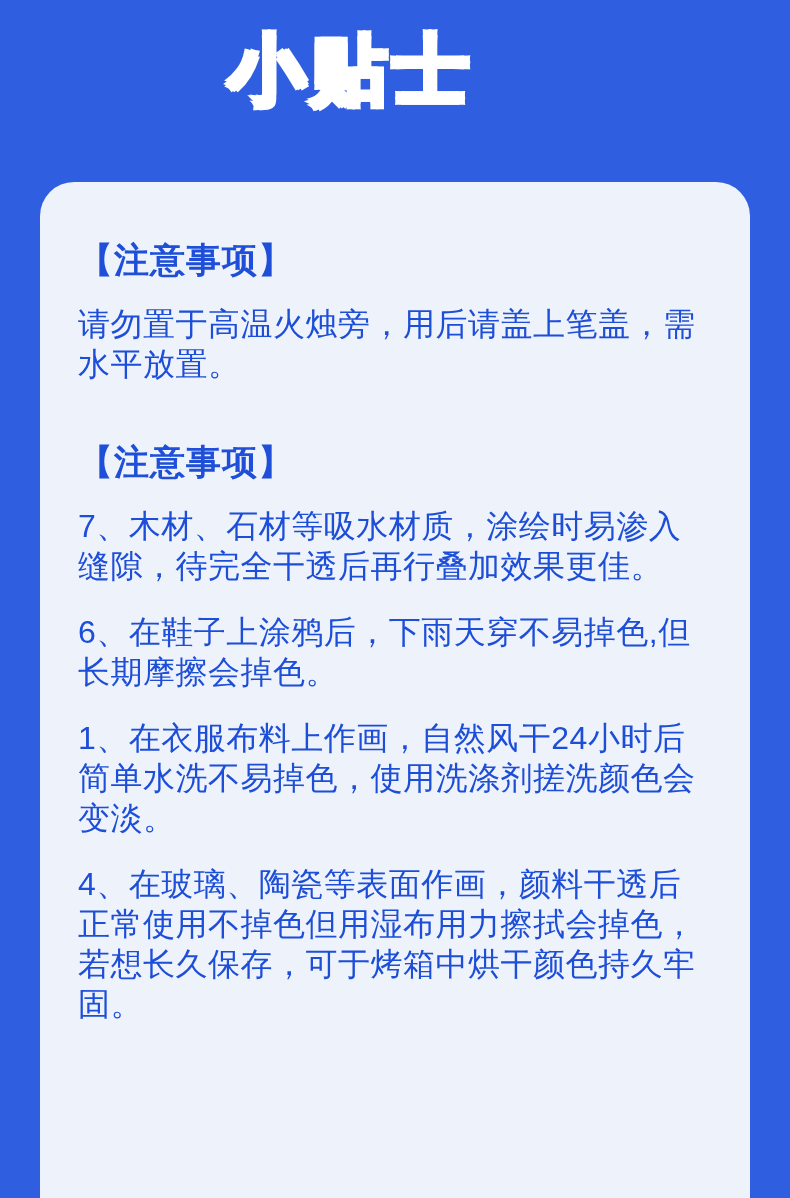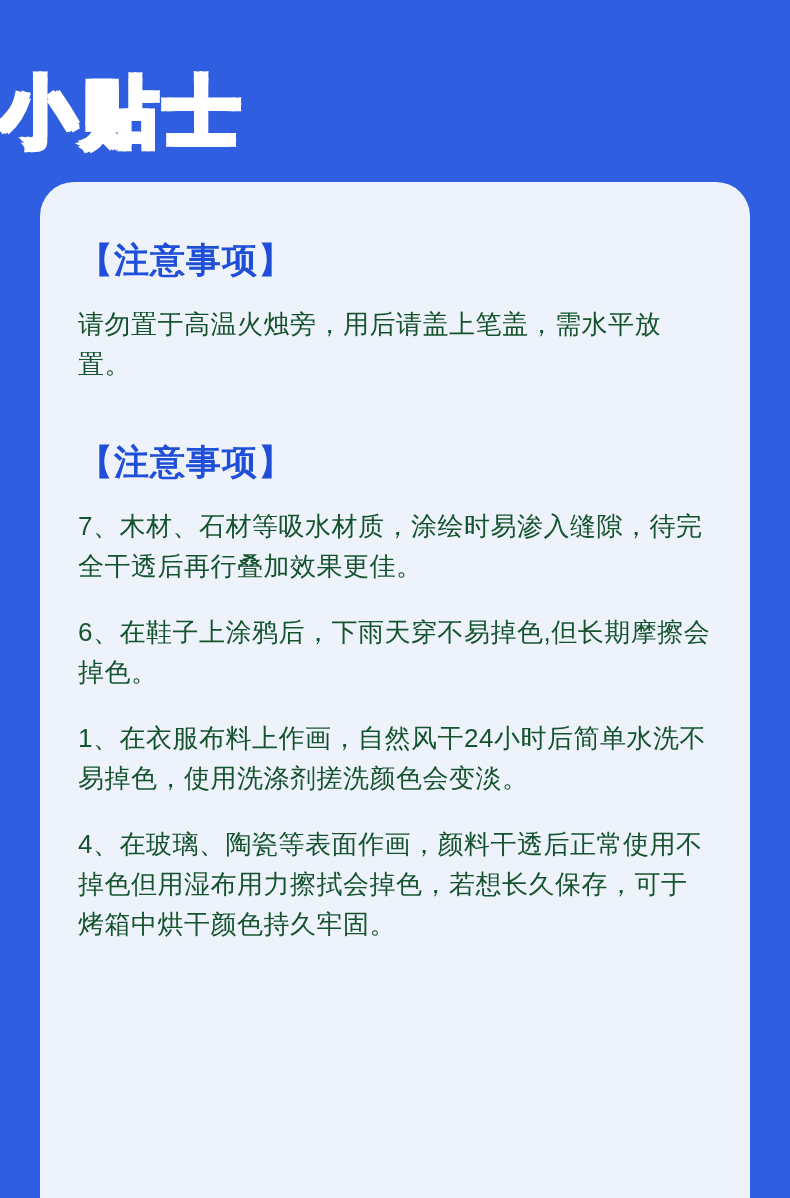--- a/index.html
+++ b/index.html
@@ -18,22 +18,21 @@
     width: 790px;
     height: 1198px;
     background: #2f5fe0;
     box-sizing: border-box;
   }
   .title-wrap {
     position: absolute;
     top: 22px;
     left: 0;
     width: 704px;
-    text-align: left;
-    margin-top: 42px;
+    text-align: center;
   }
   .title {
     display: inline-block;
     font-size: 76px;
     line-height: 96px;
     font-weight: bold;
     letter-spacing: 6px;
     color: #2f5fe0;
     -webkit-text-stroke: 4px #ffffff;
     text-shadow:
@@ -59,22 +58,22 @@
     font-size: 35px;
     line-height: 44px;
     font-weight: bold;
     letter-spacing: 1px;
     margin: 0 0 22px 0;
   }
   .section-head.second {
     margin-top: 56px;
   }
   .body-text {
-    color: #14532d;
-    font-size: 26px;
+    color: #1d4ed8;
+    font-size: 32px;
     line-height: 40px;
     letter-spacing: 0.5px;
     margin: 0 0 26px 0;
   }
   .body-text.single {
     margin-bottom: 0;
   }
   .para-list .body-text:last-child {
     margin-bottom: 0;
   }

